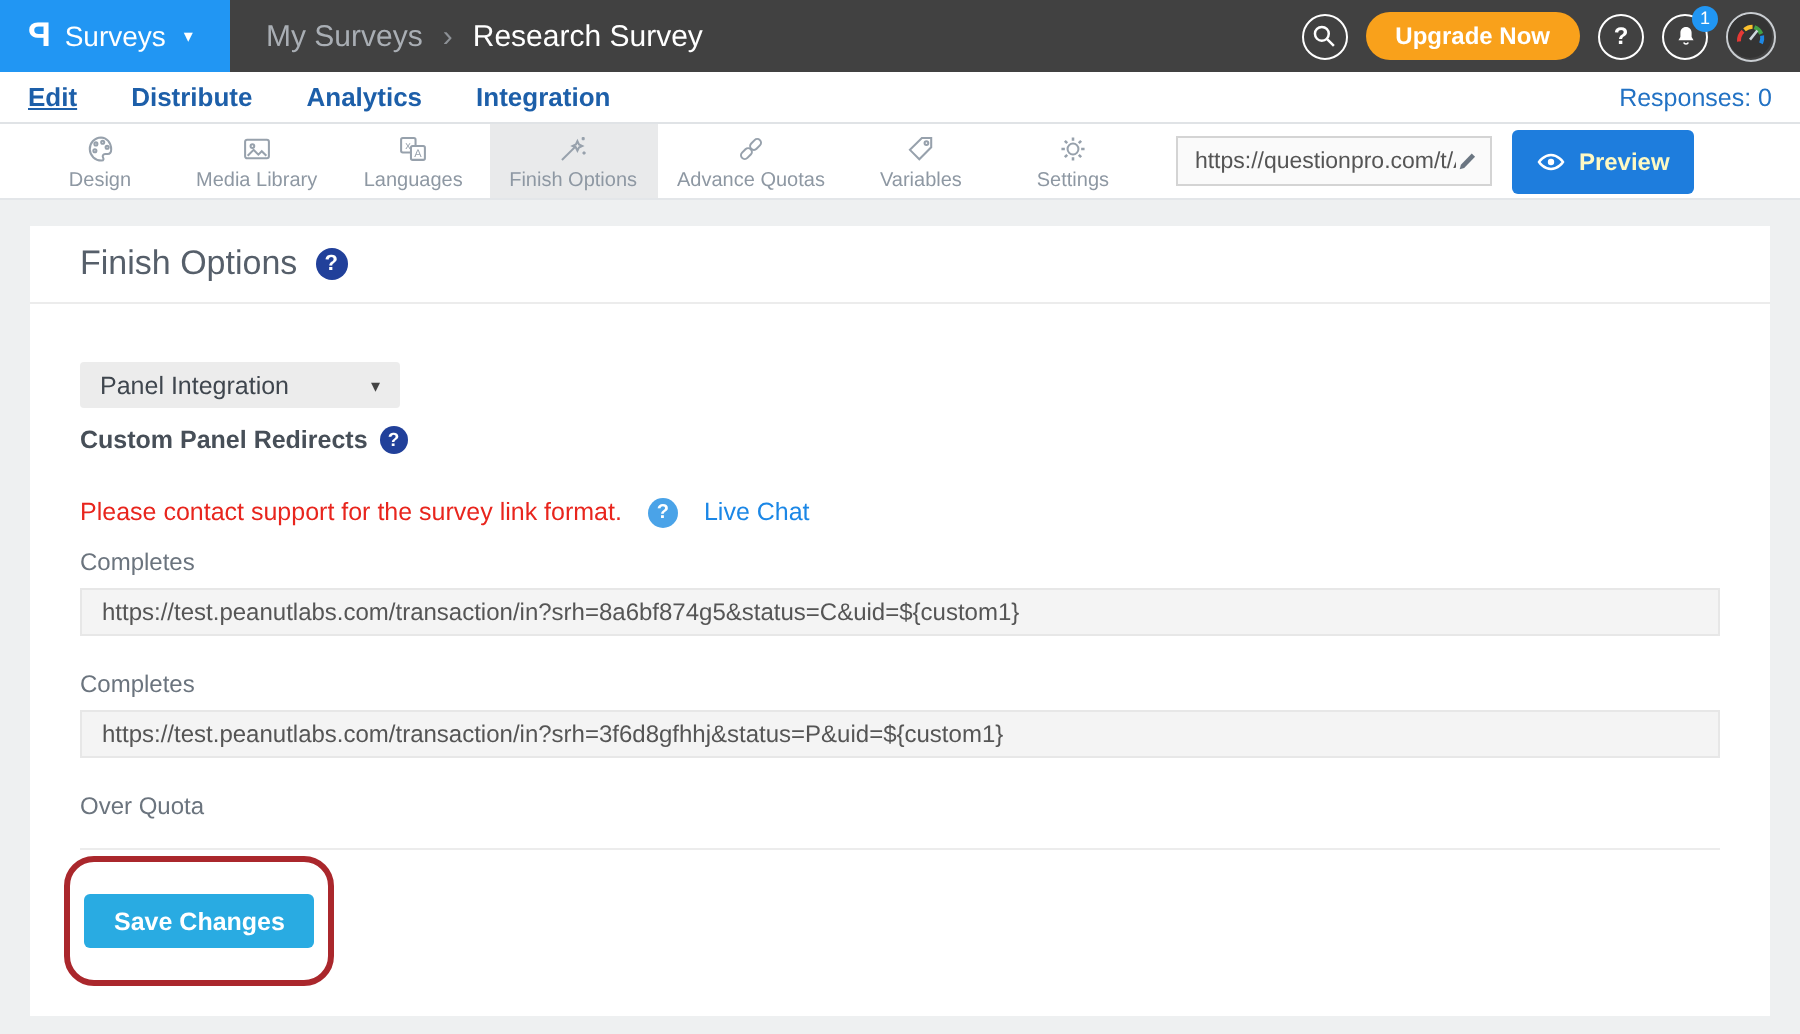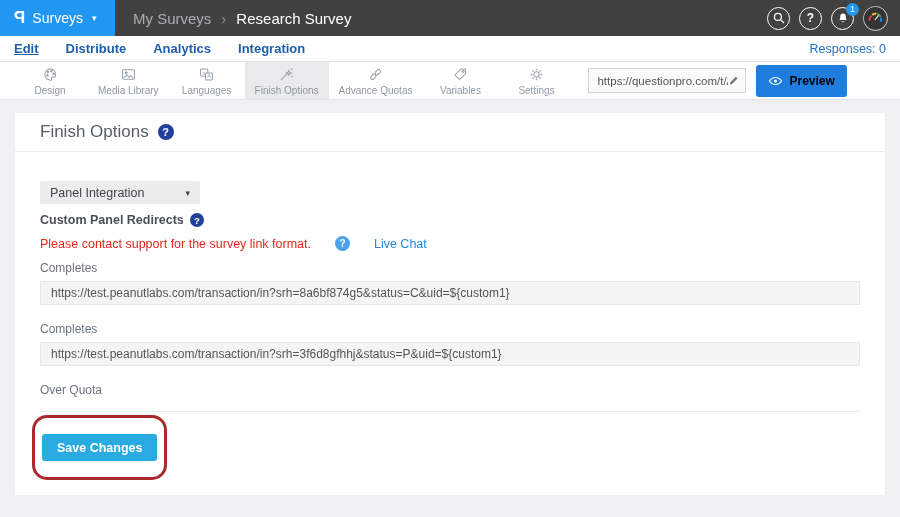--- a/index.html
+++ b/index.html
@@ -29,35 +29,35 @@
   .responses { margin-left:auto; font-size:12.5px; color:#2272c4; cursor:pointer; }
 
   
   .toolbar { height:38px; background:#fff; border-bottom:1px solid #e3e6e9; display:flex; align-items:stretch; padding:0 12px; }
   .tool-tab { display:flex; flex-direction:column; align-items:center; justify-content:center; gap:2px; padding:0 10px; min-width:76px; cursor:pointer; }
   .tool-tab.active { background:#e9eaeb; }
   .tool-tab svg { width:17px; height:17px; stroke:#97a1ac; fill:none; stroke-width:1.2; }
   .tool-label { font-size:10px; color:#8e98a3; white-space:nowrap; }
   .url-wrap { display:flex; align-items:center; margin-left:14px; align-self:center; background:#fafafa; border:1px solid #d4d4d4; height:25px; width:158px; padding:0 6px 0 8px; }
   .url-input { border:none; background:transparent; font-size:11.5px; color:#555; width:100%; outline:none; font-family:"Liberation Sans", sans-serif; }
-  .preview-btn { align-self:center; margin-left:10px; background:#1e7ddd; color:#000000; border:none; border-radius:3px; height:32px; padding:0 12px; font-size:12px; font-weight:bold; display:flex; align-items:center; gap:6px; cursor:pointer; white-space:nowrap;justify-content:center; }
+  .preview-btn { align-self:center; margin-left:10px; background:#1e7ddd; color:#fef9c3; border:none; border-radius:3px; height:32px; padding:0 12px; font-size:12px; font-weight:bold; display:flex; align-items:center; gap:6px; cursor:pointer; white-space:nowrap;justify-content:center; }
 
   
   .page { padding:13px 15px 0; }
   .card { background:#fff; }
   .card-head { padding:10px 25px; display:flex; align-items:center; gap:9px; border-bottom:1px solid #ececec; height:39px; }
   .card-title { font-size:17px; color:#565f6a; }
   .help-icon { width:16px; height:16px; border-radius:50%; background:#21409a; color:#fff; font-size:11px; font-weight:bold; display:flex; align-items:center; justify-content:center; cursor:pointer; flex:none; }
   .help-icon.small { width:14px; height:14px; font-size:9.5px; }
   .card-body { padding:29px 25px 15px; }
   .dropdown { width:160px; height:23px; background:#ececec; display:flex; align-items:center; padding:0 10px; font-size:12.5px; color:#3f464e; cursor:pointer; border-radius:2px; }
   .dd-caret { margin-left:auto; font-size:9px; color:#444; }
   .section-head { margin-top:9px; display:flex; align-items:center; gap:6px; }
   .section-title { font-size:12.5px; font-weight:bold; color:#474f58; }
-  .note-row { margin-top:9px; display:flex; align-items:center; gap:24px; }
+  .note-row { margin-top:22px; display:flex; gap:13px; }
   .note-text { font-size:12.5px; color:#e8251d; }
   .chat-icon { width:15px; height:15px; border-radius:50%; background:#4aa3e8; color:#fff; font-size:10px; font-weight:bold; display:flex; align-items:center; justify-content:center; cursor:pointer; flex:none; }
   .chat-link { font-size:12.5px; color:#1b87e6; cursor:pointer; }
   .field-label { margin-top:17px; font-size:12px; color:#6b747e; }
   .field-label.first { margin-top:10px; }
   .field-input { margin-top:6px; display:block; width:100%; height:24px; background:#f4f4f4; border:1px solid #e7e7e7; font-size:12px; color:#555; padding:0 10px; font-family:"Liberation Sans", sans-serif; }
   .body-divider { margin-top:14px; border-top:1px solid #ececec; }
   .save-annotation { display:inline-block; margin-top:3px; margin-left:-8px; border:3px solid #aa272c; border-radius:15px; padding:16px 7px; }
   .save-btn { display:block; background:#29abe2; color:#fff; border:none; border-radius:3px; height:27px; padding:0 15px; font-size:12.5px; font-weight:bold; cursor:pointer; }
 </style>
@@ -75,20 +75,21 @@
     <span class="bc-sep">›</span>
     <span class="bc-current">Research Survey</span>
   </div>
   <div class="topbar-right">
     <span class="circle-btn">
       <svg width="14" height="14" viewBox="0 0 17 17">
         <circle cx="7.2" cy="7.2" r="4.2" stroke="#fff" stroke-width="1.5" fill="none"></circle>
         <path d="M10.4 10.4L14.5 14.5" stroke="#fff" stroke-width="1.5"></path>
       </svg>
     </span>
+    <button class="upgrade-btn">Upgrade Now</button>
     <span class="circle-btn">
       <span>?</span>
     </span>
     <span class="circle-btn">
       <svg width="14" height="14" viewBox="0 0 20 20">
         <path d="M10 3.5c-2.5 0-4 1.8-4 4v3.2L4.6 13h10.8L14 10.7V7.5c0-2.2-1.5-4-4-4z" fill="#fff"></path>
         <path d="M8.4 14.6a1.7 1.7 0 0 0 3.2 0" stroke="#fff" stroke-width="1.2" fill="none"></path>
       </svg>
       <span class="badge">1</span>
     </span>

